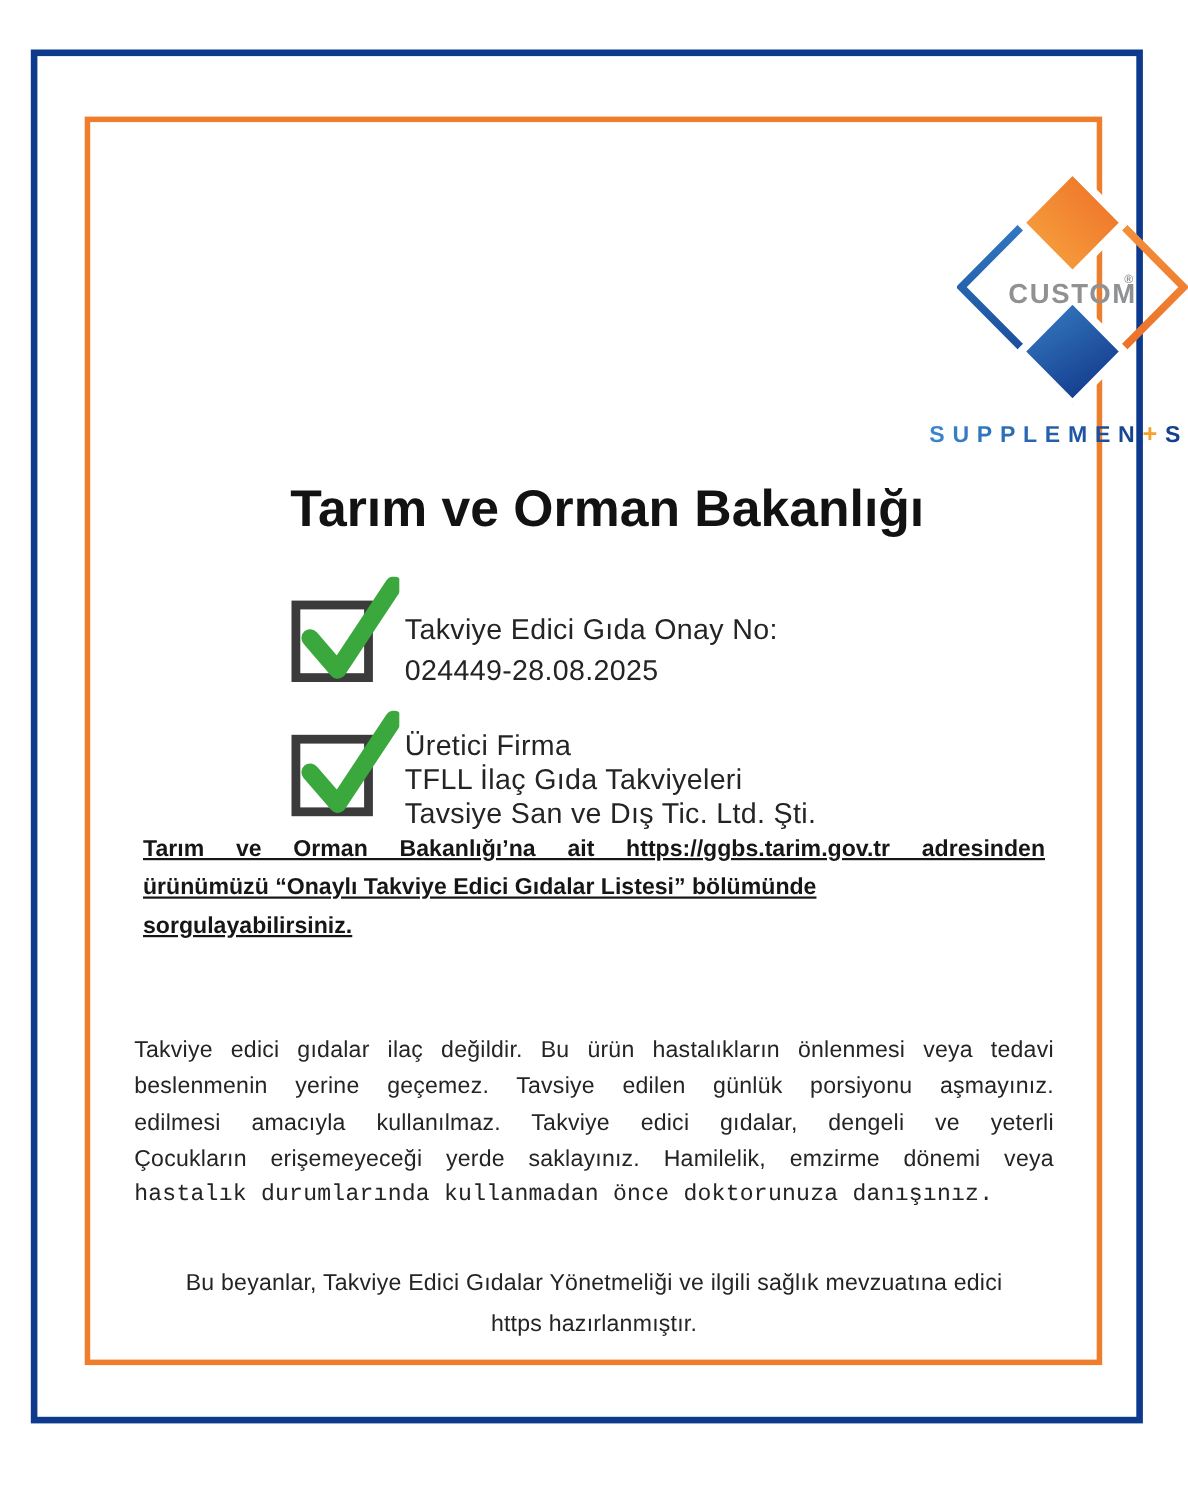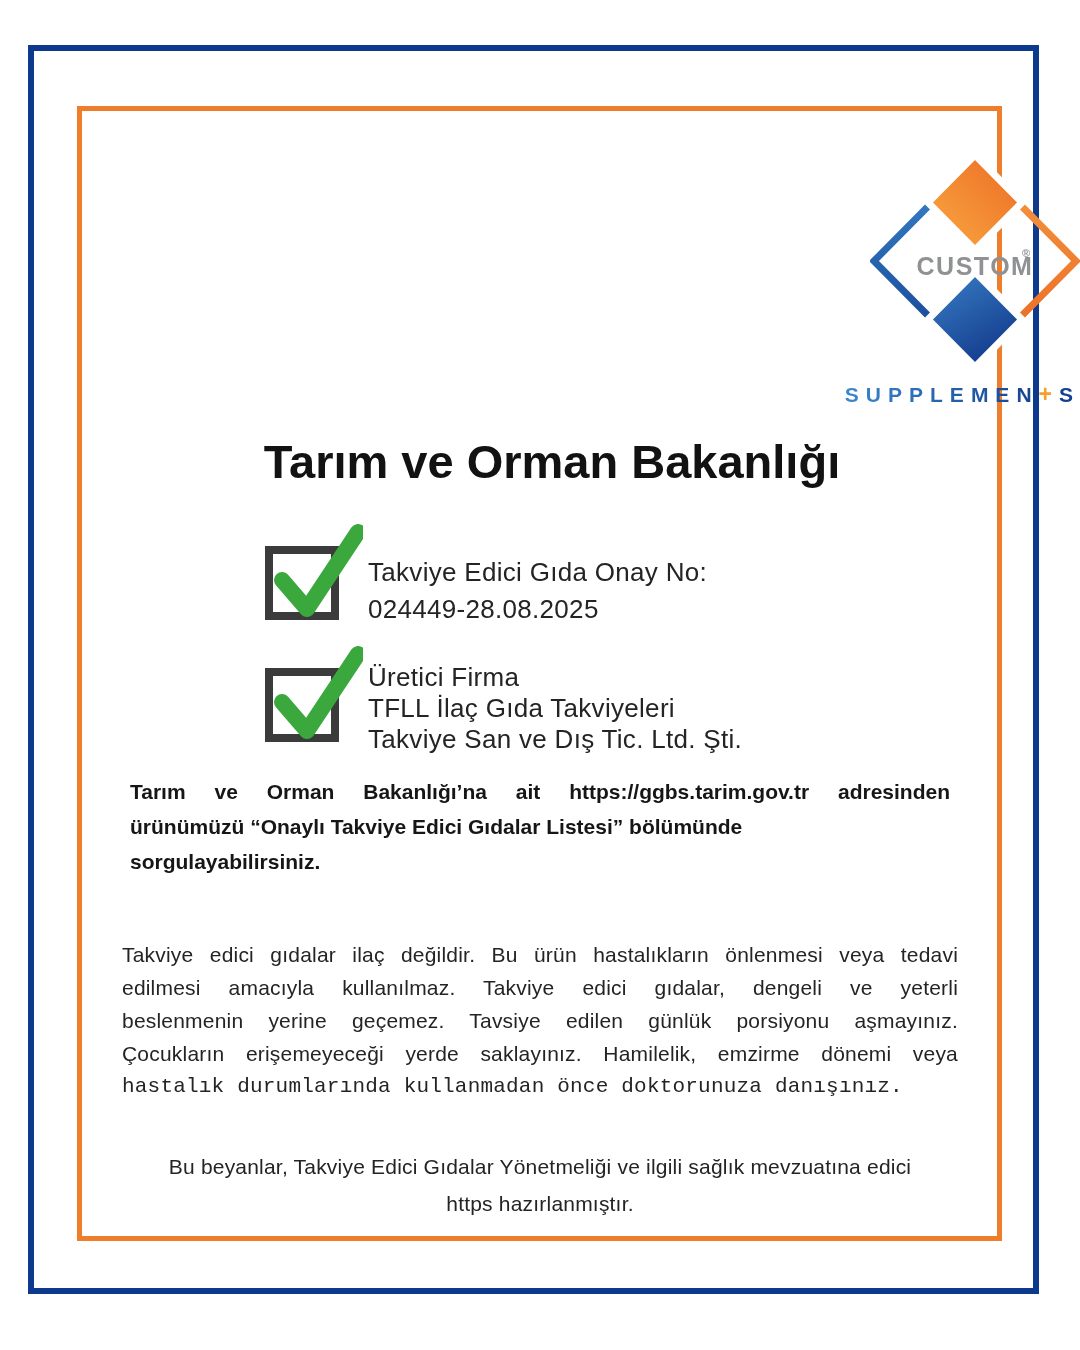--- a/index.html
+++ b/index.html
@@ -54,22 +54,22 @@
               stroke-linecap:round; stroke-linejoin:round; }
   .check-text {
     position:absolute; left:368px;
     font-size:26px; color: var(--text-dark, #242424); letter-spacing:0.3px;
   }
   #check-text-1 { top:522px; line-height:37px;margin-top:32px; }
   #check-text-2 { top:662px; line-height:31px; }
   
   .para { position:absolute; color: var(--text-dark, #242424); }
   .approval-info {
-    top:774px; left:130px; width:820px;
-    font-weight:bold; font-size:21px; line-height:35px; color:#161616;
+    top:754px; left:130px; width:820px;
+    font-weight:bold; font-size:21px; line-height:35px; color:#161616;text-decoration:underline;
   }
   .disclaimer {
     top:938px; left:122px; width:836px;
     font-size:21px; line-height:33px; letter-spacing:0.2px;
   }
   .compliance {
     top:1148px; left:122px; width:836px;
     font-size:21px; line-height:37px; text-align:center; letter-spacing:0.2px;
   }
   .jline { text-align:justify; text-align-last:justify; text-justify:inter-word; }
@@ -125,33 +125,33 @@
     <div>024449-28.08.2025</div>
   </div>
 
   <svg class="check-icon" style="top:646px;" viewBox="0 0 100 98">
     <rect class="cb-box" x="6" y="26" width="66" height="66"></rect>
     <path class="cb-check" d="M19 56 L44 85 L95 8"></path>
   </svg>
   <div class="check-text" id="check-text-2">
     <div>Üretici Firma</div>
     <div>TFLL İlaç Gıda Takviyeleri</div>
-    <div>Takviye San ve Dış Tic. Ltd. Şti.</div>
+    <div>Tavsiye San ve Dış Tic. Ltd. Şti.</div>
   </div>
 
   <div class="para approval-info">
     <div class="jline">Tarım ve Orman Bakanlığı’na ait https://ggbs.tarim.gov.tr adresinden</div>
     <div class="cline">ürünümüzü “Onaylı Takviye Edici Gıdalar Listesi” bölümünde</div>
     <div class="cline">sorgulayabilirsiniz.</div>
   </div>
 
   <div class="para disclaimer">
     <div class="jline">Takviye edici gıdalar ilaç değildir. Bu ürün hastalıkların önlenmesi veya tedavi</div>
+    <div class="jline">beslenmenin yerine geçemez. Tavsiye edilen günlük porsiyonu aşmayınız.</div>
     <div class="jline">edilmesi amacıyla kullanılmaz. Takviye edici gıdalar, dengeli ve yeterli</div>
-    <div class="jline">beslenmenin yerine geçemez. Tavsiye edilen günlük porsiyonu aşmayınız.</div>
     <div class="jline">Çocukların erişemeyeceği yerde saklayınız. Hamilelik, emzirme dönemi veya</div>
     <div class="lline">hastalık durumlarında kullanmadan önce doktorunuza danışınız.</div>
   </div>
 
   <div class="para compliance">
     <div>Bu beyanlar, Takviye Edici Gıdalar Yönetmeliği ve ilgili sağlık mevzuatına edici</div>
     <div>https hazırlanmıştır.</div>
   </div>
 
 </div>

